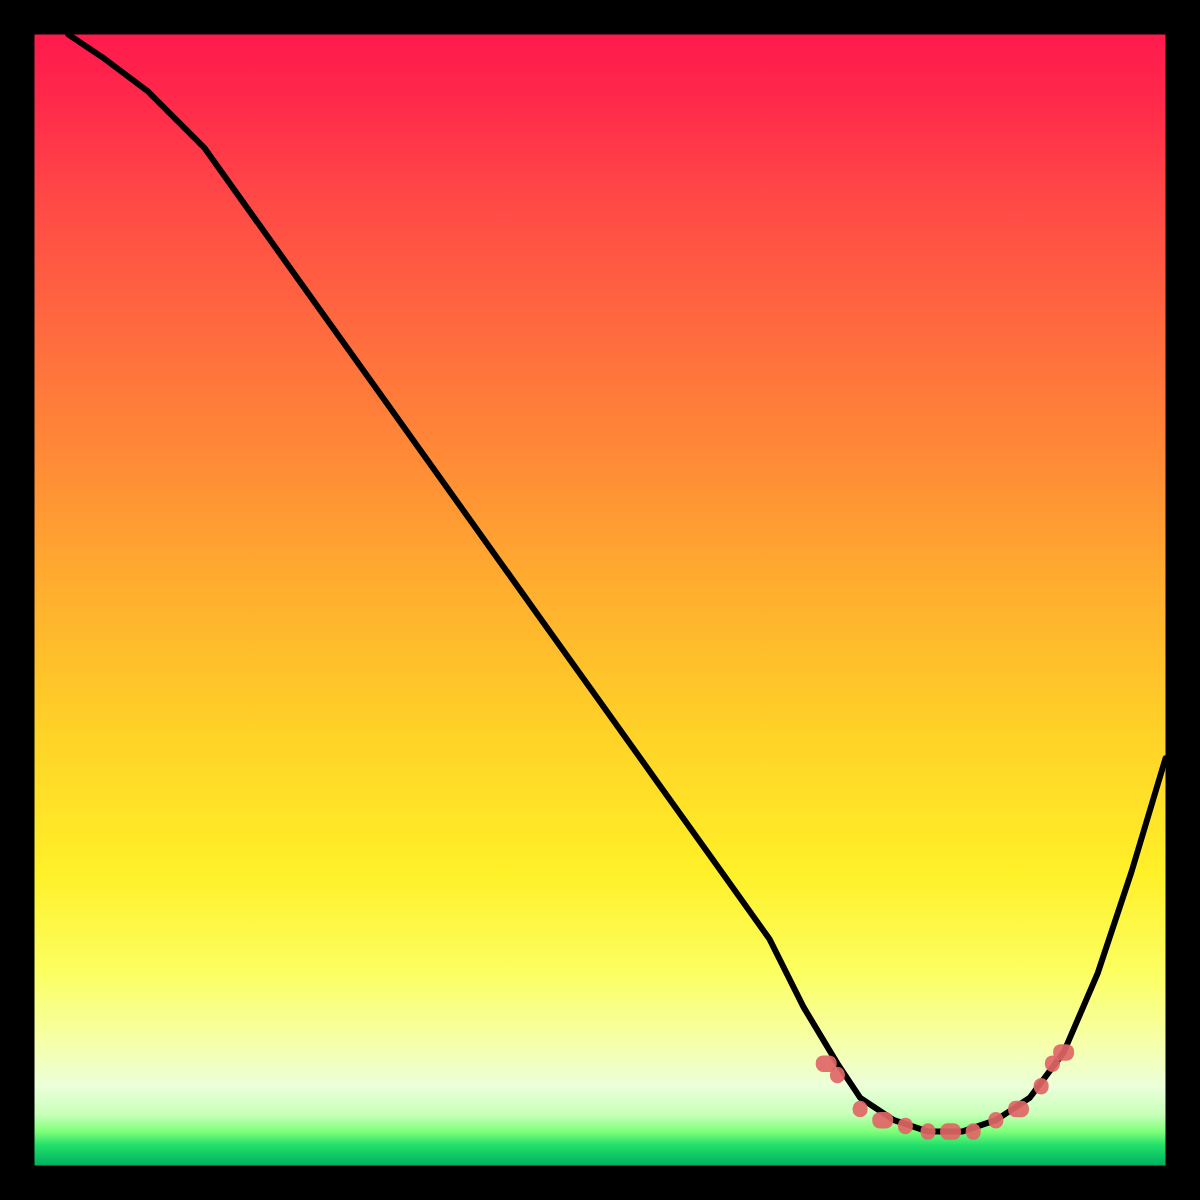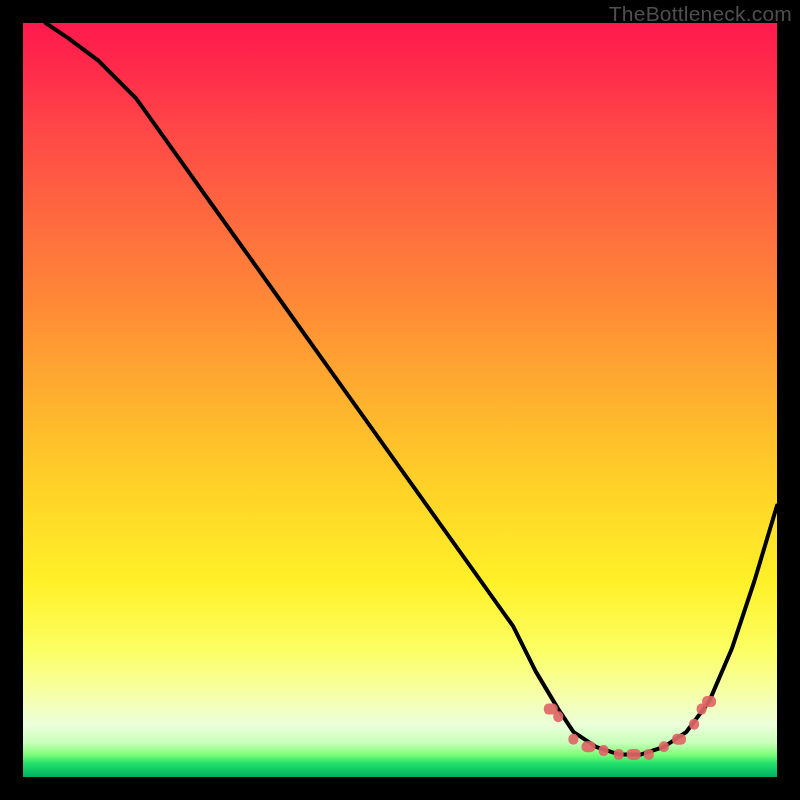--- a/index.html
+++ b/index.html
@@ -83,14 +83,13 @@
           <rect x="603.7" y="725.9" width="14" height="11" rx="5" fill="#e06666" opacity="0.92"></rect>
           <rect x="620.8" y="725.9" width="10" height="11" rx="5" fill="#e06666" opacity="0.92"></rect>
           <rect x="635.9" y="718.3" width="10" height="11" rx="5" fill="#e06666" opacity="0.92"></rect>
           <rect x="649.0" y="710.8" width="14" height="11" rx="5" fill="#e06666" opacity="0.92"></rect>
           <rect x="666.1" y="695.7" width="10" height="11" rx="5" fill="#e06666" opacity="0.92"></rect>
           <rect x="673.6" y="680.6" width="10" height="11" rx="5" fill="#e06666" opacity="0.92"></rect>
           <rect x="679.1" y="673.1" width="14" height="11" rx="5" fill="#e06666" opacity="0.92"></rect>
         </g>
     </svg>
   </div>
-  <div class="watermark">TheBottleneck.com</div>
 </div>
 
 </body></html>

